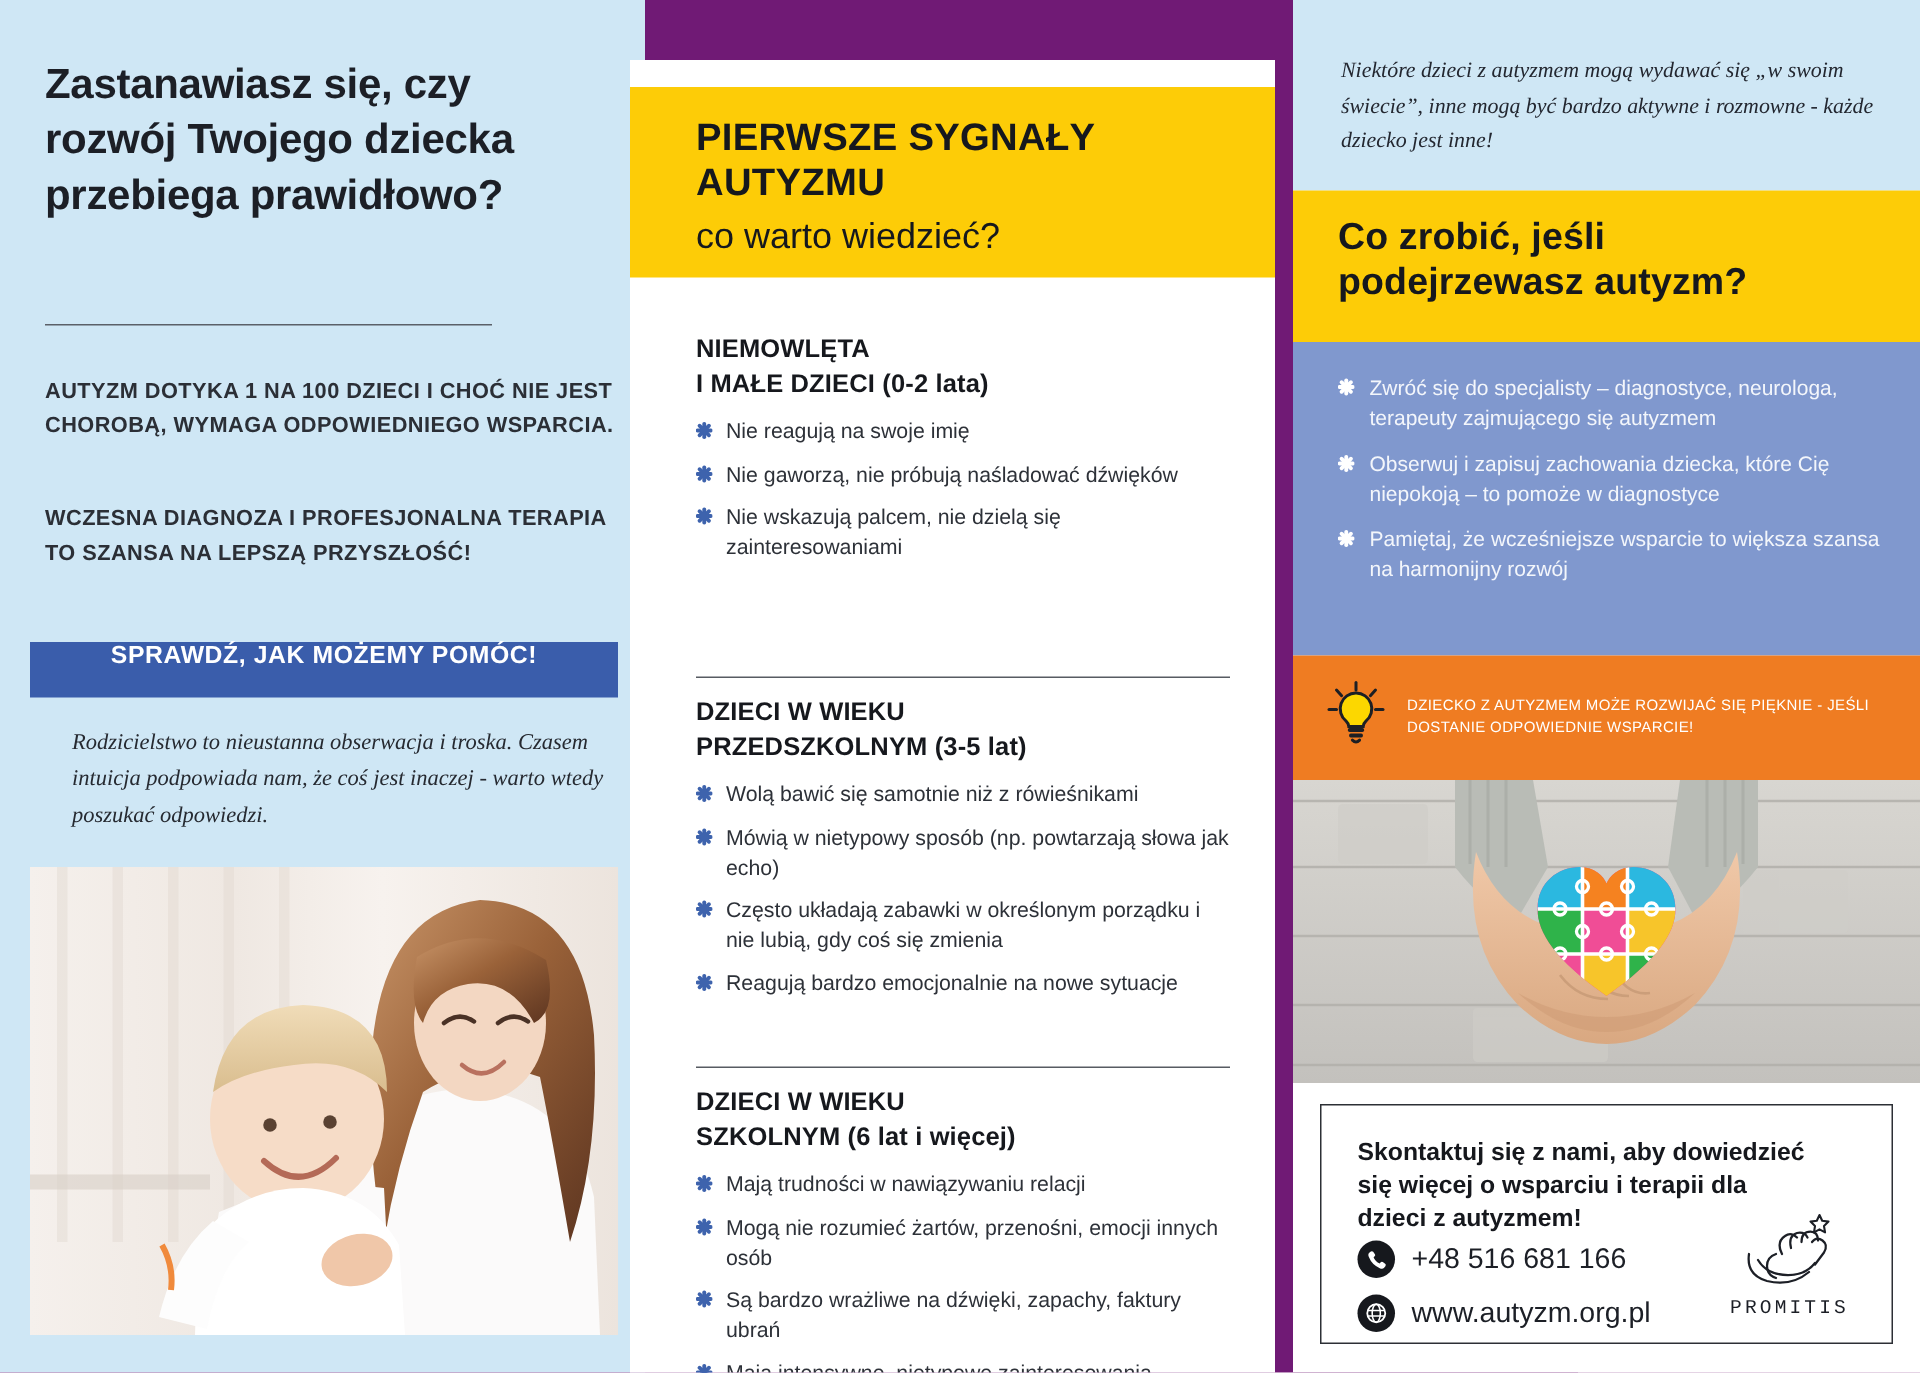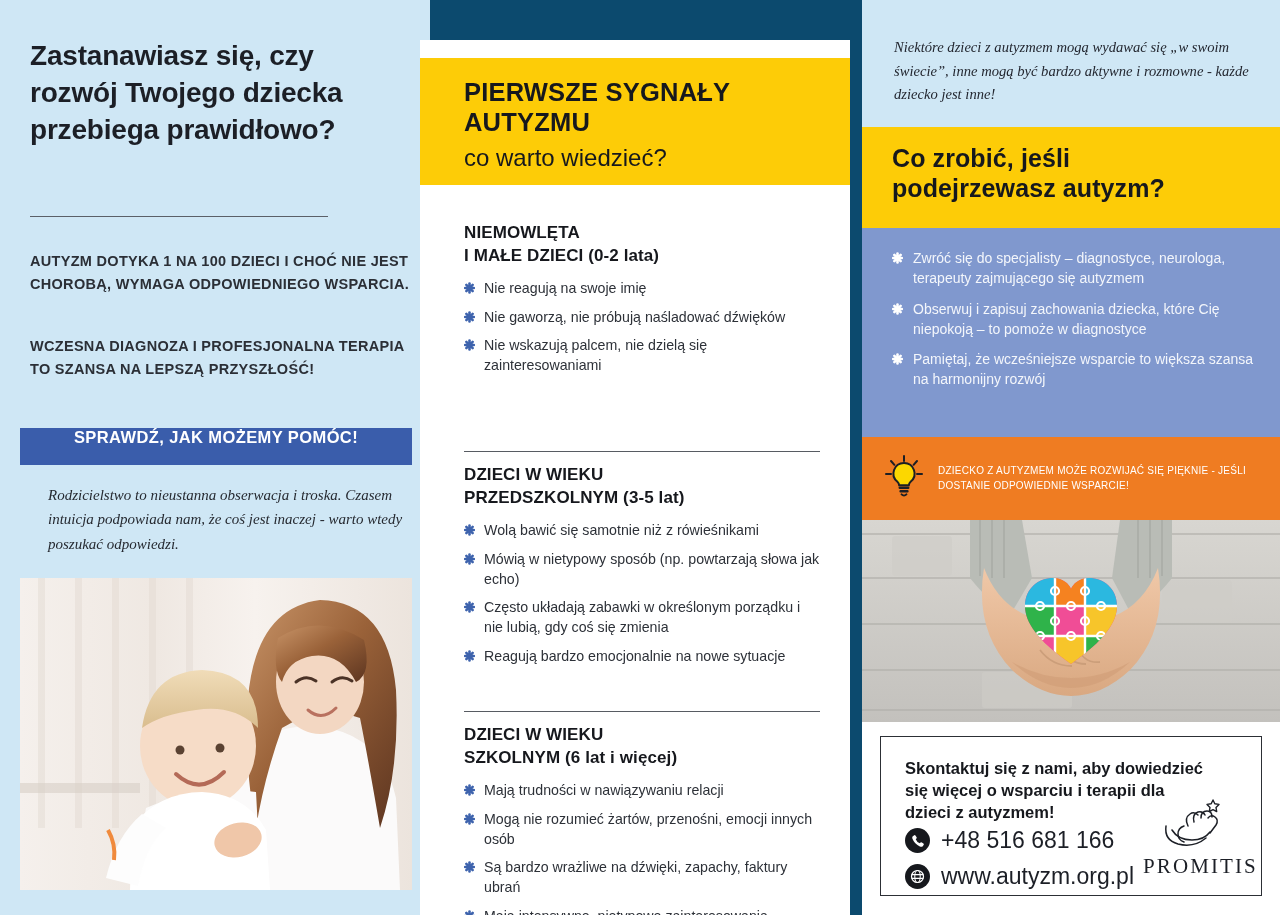--- a/index.html
+++ b/index.html
@@ -2,21 +2,21 @@
 <html><head>
 <meta charset="utf-8">
 <style>
   * { box-sizing: border-box; margin: 0; padding: 0; }
   html, body {
     width: 1280px; height: 915px;
     font-family: "Liberation Sans", sans-serif;
     background: #ffffff;
     overflow: hidden;
   }
-  .page { position: relative; width: 1052px; height: 915px; background:#0c4a6e; }
+  .page { position: relative; width: 1052px; height: 915px; background:#701a75; }
 
   
   .col-left {
     position:absolute; left:0; top:0; width:430px; height:915px;
     background: var(--lightblue, #cfe7f5);
   }
   .l-title {
     position:absolute; left:30px; top:38px; width:370px;
     font-size:28px; font-weight:700; line-height:1.32; color:#1c1f26;
     letter-spacing:-0.2px;
@@ -142,32 +142,32 @@
   .r-card {
     position:absolute; left:18px; top:736px; width:382px; height:160px;
     background:#fff; border:1.5px solid #2c2f35;
   }
   .r-card .ctitle {
     position:absolute; left:24px; top:20px; width:300px;
     font-size:16.5px; font-weight:700; line-height:1.34; color:#16181d;
   }
   .r-contact {
     position:absolute; left:24px; display:flex; align-items:center; gap:11px;
-    font-size:23px; color:#1c1f26;
+    font-size:19px; color:#1c1f26;
   }
   .badge {
     width:25px; height:25px; border-radius:50%; background:#16181d;
     display:flex; align-items:center; justify-content:center; flex:0 0 auto;
   }
   .promitis {
     position:absolute; right:18px; bottom:16px; width:100px;
     text-align:center;
   }
   .promitis .pname {
-    font-family:Liberation Serif, serif; font-size:21px;
+    font-family:Liberation Mono, monospace; font-size:13px;
     letter-spacing:2.1px; color:#1c1f26;
   }
 </style>
 </head>
 <body>
 
 <div class="page" style="--lightblue:#cfe7f5; --yellow:#fdcc07; --ctablue:#3a5dab; --purple:#8098ce; --orange:#ef7c22; --iconbg:#cfe7f5;">
 
   <div class="col-left">
 

